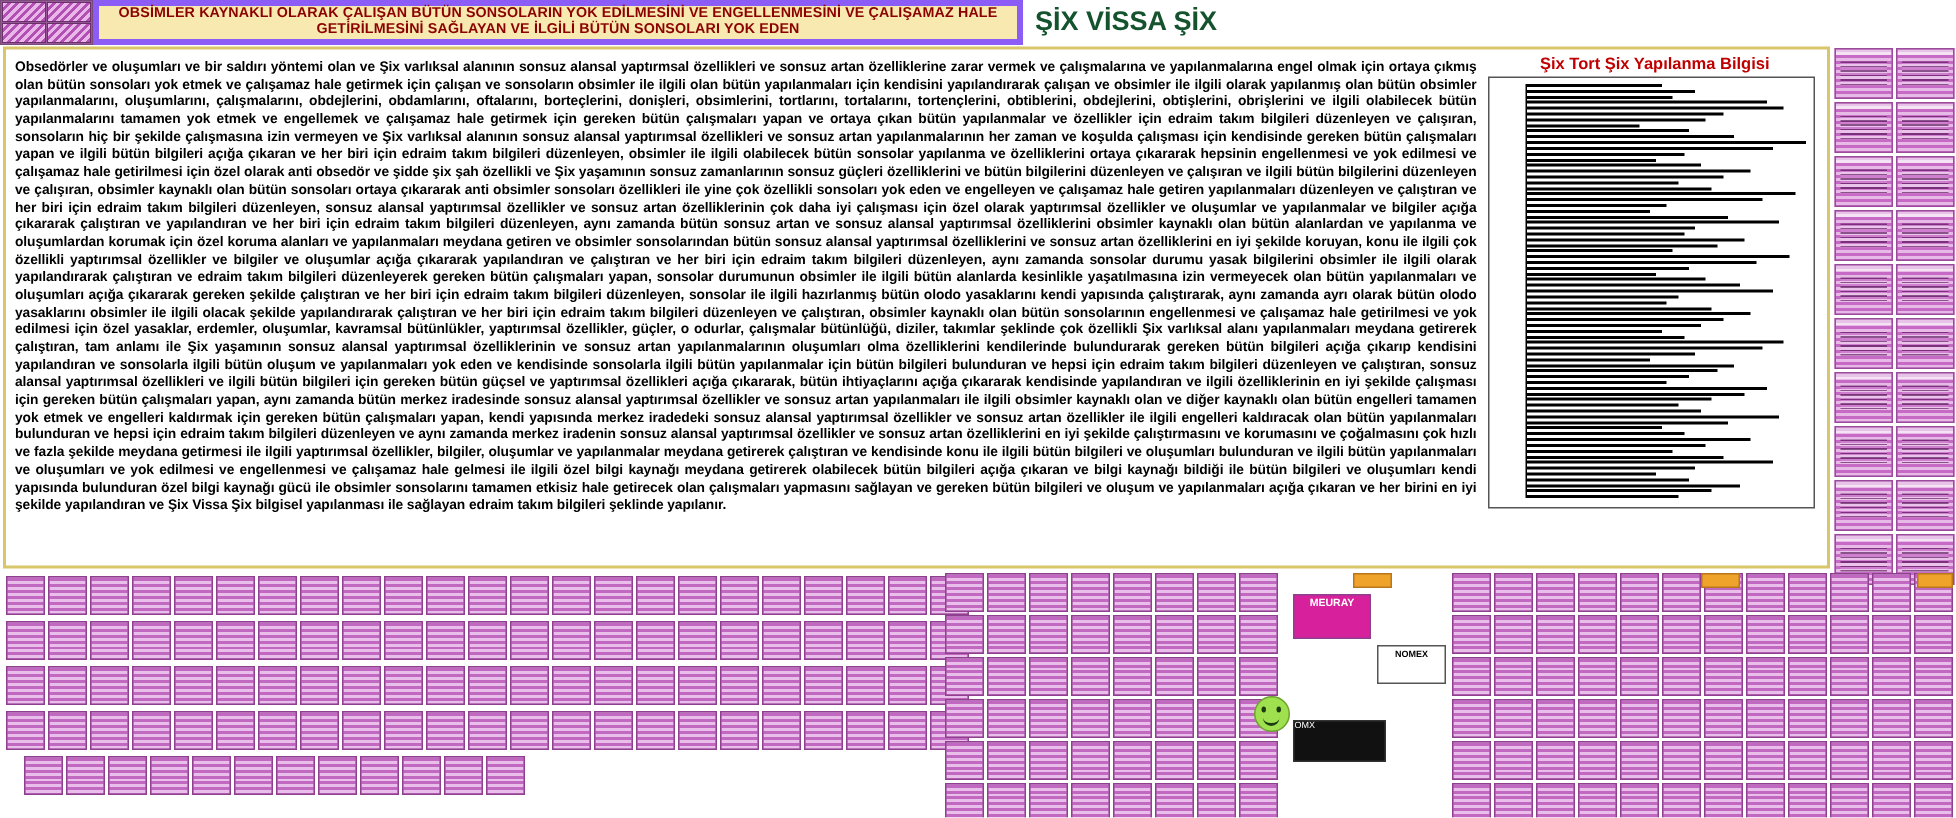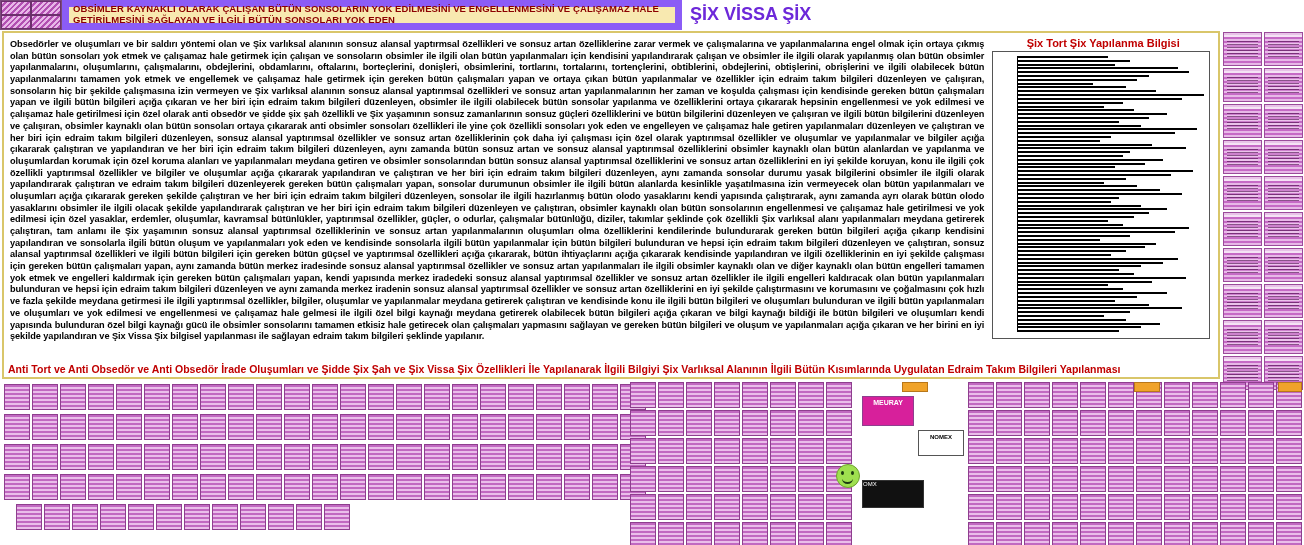--- a/index.html
+++ b/index.html
@@ -38,46 +38,47 @@
     height: 50%;
     box-sizing: border-box;
     border: 1px solid #6b2f6b;
     background:
       repeating-linear-gradient(135deg, #e8b6e8 0 2px, #b24fb2 2px 4px),
       #d78fd7;
   }
   .banner-title-box {
     flex: 0 0 620px;
     background: #f8e9b0;
-    border: 7px solid #8b5cf6;
+    border: 4px solid #8b5cf6;
     box-sizing: border-box;
     padding: 1px 4px;
     display: flex;
     align-items: center;
+    text-align: center;
   }
   .banner-title {
     font-size: 9.5px;
     font-weight: bold;
     color: #8b0000;
     line-height: 1.15;
     letter-spacing: 0.1px;
   }
   .banner-right {
     flex: 1 1 auto;
     background: #ffffff;
     display: flex;
     align-items: center;
     padding-left: 8px;
     gap: 6px;
     border-bottom: 1px solid #ffffff;
   }
   .banner-right-title {
     font-size: 18px;
     font-weight: bold;
-    color: #6d28d9;
+    color: #14532d;
     white-space: nowrap;
   }
   .banner-right-sub {
     font-size: 10.5px;
     font-weight: bold;
     color: #000000;
     white-space: nowrap;
   }
 
   
@@ -298,21 +299,20 @@
       <div class="banner-title">OBSİMLER KAYNAKLI OLARAK ÇALIŞAN BÜTÜN SONSOLARIN YOK EDİLMESİNİ VE ENGELLENMESİNİ VE ÇALIŞAMAZ HALE GETİRİLMESİNİ SAĞLAYAN VE İLGİLİ BÜTÜN SONSOLARI YOK EDEN</div>
     </div>
     <div class="banner-right">
       <div class="banner-right-title">ŞİX VİSSA ŞİX</div>
     </div>
   </div>
 
   <div class="body-card">
     <div class="text-col">
       <div class="paragraph">Obsedörler ve oluşumları ve bir saldırı yöntemi olan ve Şix varlıksal alanının sonsuz alansal yaptırmsal özellikleri ve sonsuz artan özelliklerine zarar vermek ve çalışmalarına ve yapılanmalarına engel olmak için ortaya çıkmış olan bütün sonsoları yok etmek ve çalışamaz hale getirmek için çalışan ve sonsoların obsimler ile ilgili olan bütün yapılanmaları için kendisini yapılandırarak çalışan ve obsimler ile ilgili olarak yapılanmış olan bütün obsimler yapılanmalarını, oluşumlarını, çalışmalarını, obdejlerini, obdamlarını, oftalarını, borteçlerini, donişleri, obsimlerini, tortlarını, tortalarını, tortençlerini, obtiblerini, obdejlerini, obtişlerini, obrişlerini ve ilgili olabilecek bütün yapılanmalarını tamamen yok etmek ve engellemek ve çalışamaz hale getirmek için gereken bütün çalışmaları yapan ve ortaya çıkan bütün yapılanmalar ve özellikler için edraim takım bilgileri düzenleyen ve çalışıran, sonsoların hiç bir şekilde çalışmasına izin vermeyen ve Şix varlıksal alanının sonsuz alansal yaptırımsal özellikleri ve sonsuz artan yapılanmalarının her zaman ve koşulda çalışması için kendisinde gereken bütün çalışmaları yapan ve ilgili bütün bilgileri açığa çıkaran ve her biri için edraim takım bilgileri düzenleyen, obsimler ile ilgili olabilecek bütün sonsolar yapılanma ve özelliklerini ortaya çıkararak hepsinin engellenmesi ve yok edilmesi ve çalışamaz hale getirilmesi için özel olarak anti obsedör ve şidde şix şah özellikli ve Şix yaşamının sonsuz zamanlarının sonsuz güçleri özelliklerini ve bütün bilgilerini düzenleyen ve çalışıran ve ilgili bütün bilgilerini düzenleyen ve çalışıran, obsimler kaynaklı olan bütün sonsoları ortaya çıkararak anti obsimler sonsoları özellikleri ile yine çok özellikli sonsoları yok eden ve engelleyen ve çalışamaz hale getiren yapılanmaları düzenleyen ve çalıştıran ve her biri için edraim takım bilgileri düzenleyen, sonsuz alansal yaptırımsal özellikler ve sonsuz artan özelliklerinin çok daha iyi çalışması için özel olarak yaptırımsal özellikler ve oluşumlar ve yapılanmalar ve bilgiler açığa çıkararak çalıştıran ve yapılandıran ve her biri için edraim takım bilgileri düzenleyen, aynı zamanda bütün sonsuz artan ve sonsuz alansal yaptırımsal özelliklerini obsimler kaynaklı olan bütün alanlardan ve yapılanma ve oluşumlardan korumak için özel koruma alanları ve yapılanmaları meydana getiren ve obsimler sonsolarından bütün sonsuz alansal yaptırımsal özelliklerini ve sonsuz artan özelliklerini en iyi şekilde koruyan, konu ile ilgili çok özellikli yaptırımsal özellikler ve bilgiler ve oluşumlar açığa çıkararak yapılandıran ve çalıştıran ve her biri için edraim takım bilgileri düzenleyen, aynı zamanda sonsolar durumu yasak bilgilerini obsimler ile ilgili olarak yapılandırarak çalıştıran ve edraim takım bilgileri düzenleyerek gereken bütün çalışmaları yapan, sonsolar durumunun obsimler ile ilgili bütün alanlarda kesinlikle yaşatılmasına izin vermeyecek olan bütün yapılanmaları ve oluşumları açığa çıkararak gereken şekilde çalıştıran ve her biri için edraim takım bilgileri düzenleyen, sonsolar ile ilgili hazırlanmış bütün olodo yasaklarını kendi yapısında çalıştırarak, aynı zamanda ayrı olarak bütün olodo yasaklarını obsimler ile ilgili olacak şekilde yapılandırarak çalıştıran ve her biri için edraim takım bilgileri düzenleyen ve çalıştıran, obsimler kaynaklı olan bütün sonsolarının engellenmesi ve çalışamaz hale getirilmesi ve yok edilmesi için özel yasaklar, erdemler, oluşumlar, kavramsal bütünlükler, yaptırımsal özellikler, güçler, o odurlar, çalışmalar bütünlüğü, diziler, takımlar şeklinde çok özellikli Şix varlıksal alanı yapılanmaları meydana getirerek çalıştıran, tam anlamı ile Şix yaşamının sonsuz alansal yaptırımsal özelliklerinin ve sonsuz artan yapılanmalarının oluşumları olma özelliklerini kendilerinde bulundurarak gereken bütün bilgileri açığa çıkarıp kendisini yapılandıran ve sonsolarla ilgili bütün oluşum ve yapılanmaları yok eden ve kendisinde sonsolarla ilgili bütün yapılanmalar için bütün bilgileri bulunduran ve hepsi için edraim takım bilgileri düzenleyen ve çalıştıran, sonsuz alansal yaptırımsal özellikleri ve ilgili bütün bilgileri için gereken bütün güçsel ve yaptırımsal özellikleri açığa çıkararak, bütün ihtiyaçlarını açığa çıkararak kendisinde yapılandıran ve ilgili özelliklerinin en iyi şekilde çalışması için gereken bütün çalışmaları yapan, aynı zamanda bütün merkez iradesinde sonsuz alansal yaptırımsal özellikler ve sonsuz artan yapılanmaları ile ilgili obsimler kaynaklı olan ve diğer kaynaklı olan bütün engelleri tamamen yok etmek ve engelleri kaldırmak için gereken bütün çalışmaları yapan, kendi yapısında merkez iradedeki sonsuz alansal yaptırımsal özellikler ve sonsuz artan özellikler ile ilgili engelleri kaldıracak olan bütün yapılanmaları bulunduran ve hepsi için edraim takım bilgileri düzenleyen ve aynı zamanda merkez iradenin sonsuz alansal yaptırımsal özellikler ve sonsuz artan özelliklerini en iyi şekilde çalıştırmasını ve korumasını ve çoğalmasını çok hızlı ve fazla şekilde meydana getirmesi ile ilgili yaptırımsal özellikler, bilgiler, oluşumlar ve yapılanmalar meydana getirerek çalıştıran ve kendisinde konu ile ilgili bütün bilgileri ve oluşumları bulunduran ve ilgili bütün yapılanmaları ve oluşumları ve yok edilmesi ve engellenmesi ve çalışamaz hale gelmesi ile ilgili özel bilgi kaynağı meydana getirerek olabilecek bütün bilgileri açığa çıkaran ve bilgi kaynağı bildiği ile bütün bilgileri ve oluşumları kendi yapısında bulunduran özel bilgi kaynağı gücü ile obsimler sonsolarını tamamen etkisiz hale getirecek olan çalışmaları yapmasını sağlayan ve gereken bütün bilgileri ve oluşum ve yapılanmaları açığa çıkaran ve her birini en iyi şekilde yapılandıran ve Şix Vissa Şix bilgisel yapılanması ile sağlayan edraim takım bilgileri şeklinde yapılanır.</div>
-      <div class="bottom-red-line">Anti Tort ve Anti Obsedör ve Anti Obsedör İrade Oluşumları ve Şidde Şix Şah ve Şix Vissa Şix Özellikleri İle Yapılanarak İlgili Bilgiyi Şix Varlıksal Alanının İlgili Bütün Kısımlarında Uygulatan Edraim Takım Bilgileri Yapılanması</div>
     </div>
 
     <div class="chart-col">
       <div class="chart-title">Şix Tort Şix Yapılanma Bilgisi</div>
       <div class="chart-area">
         <div class="chart-axis"></div>
         <div class="bars" id="bars">
             <div class="bar" style="top: 0px; width: 89.28px;"></div>
             <div class="bar" style="top: 3.80822px; width: 111.6px;"></div>
             <div class="bar" style="top: 7.61644px; width: 96.72px;"></div>

